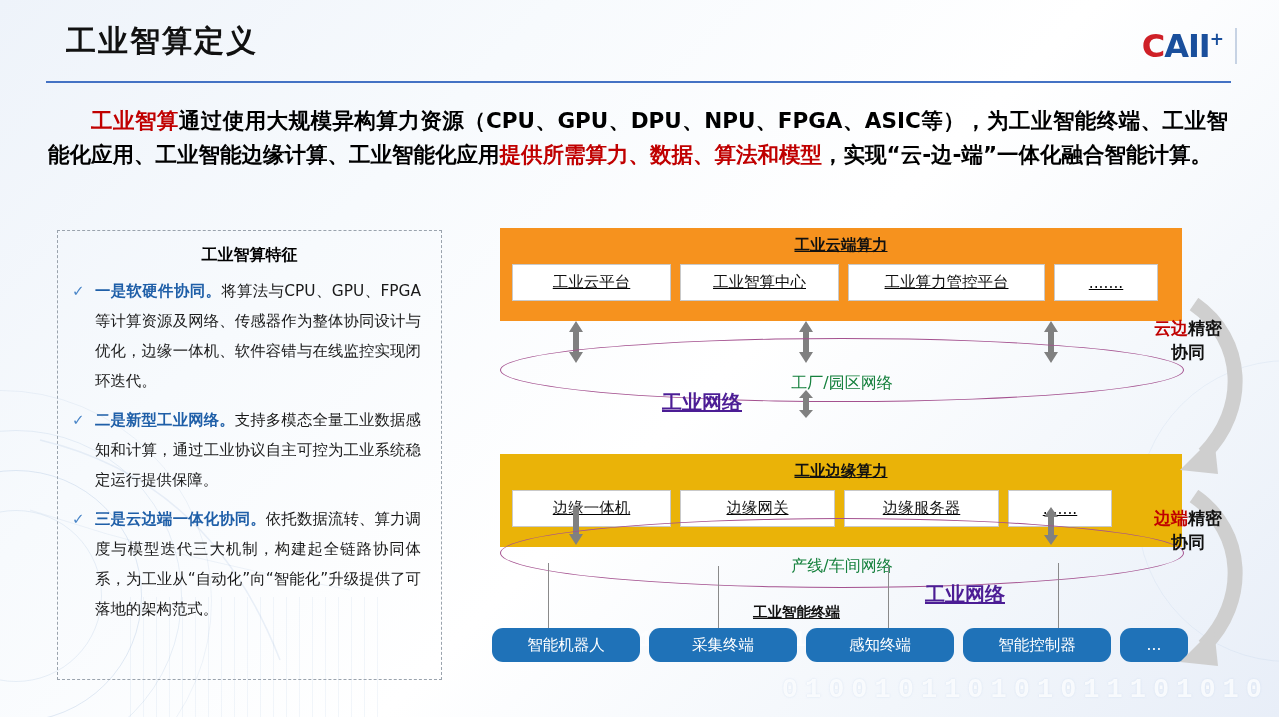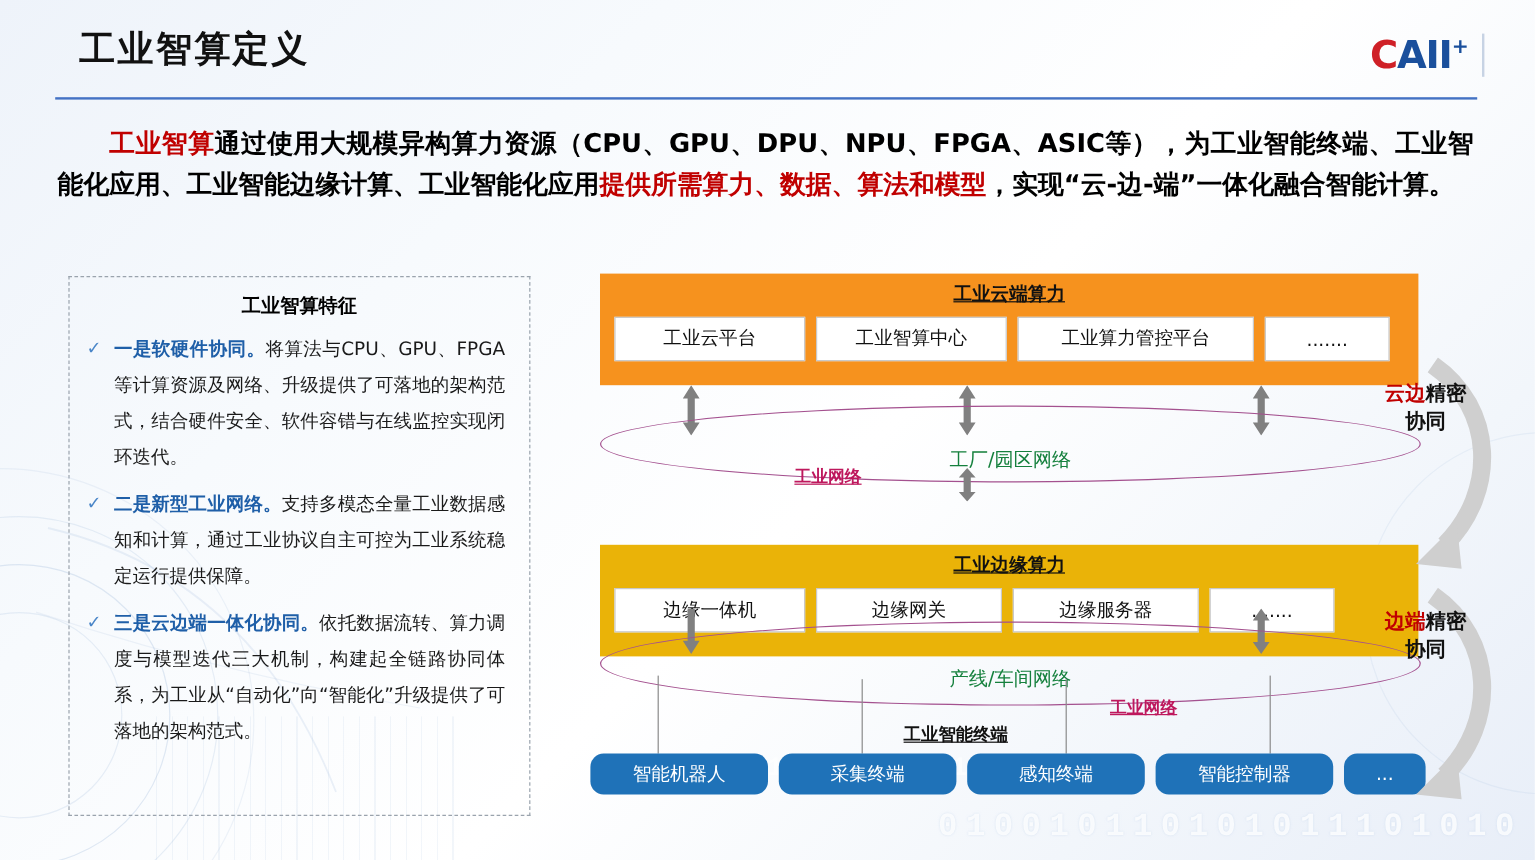--- a/index.html
+++ b/index.html
@@ -95,42 +95,42 @@
 
   
   .diagram{position:absolute;left:470px;top:218px;width:790px;height:475px;}
 
   .layer{position:absolute;box-sizing:border-box;}
   .layer-title{
     text-align:center;font-size:15.5px;font-weight:bold;color:#111;
     padding-top:7px;text-decoration:underline;
     font-family:"DejaVu Sans","Liberation Sans",sans-serif;
   }
-  .layer-boxes{display:flex;gap:9px;padding:8px 12px 12px 12px;}
+  .layer-boxes{display:flex;gap:9px;padding:8px 12px 12px 12px;text-decoration:underline;}
   .node{
     background:#fff;border:1px solid #c9c9c9;box-sizing:border-box;height:37px;
     display:flex;align-items:center;justify-content:center;
     font-size:15.5px;color:#111;
     font-family:"DejaVu Sans","Liberation Sans",sans-serif;
   }
 
   .cloud-layer{left:30px;top:10px;width:682px;height:93px;background:#f6921e;}
   .edge-layer{left:30px;top:196px;width:682px;height:93px;background:#eab308;margin-top:40px;}
 
   
   .ellipse{
     position:absolute;border:1.6px solid #a4518f;border-radius:50%;
     display:flex;align-items:center;justify-content:center;
   }
   .ellipse span{font-size:16px;color:#15803d;font-family:"DejaVu Sans","Liberation Sans",sans-serif;margin-top:27px;}
   .ellipse-cloud{left:30px;top:120px;width:682px;height:62px;}
   .ellipse-line{left:30px;top:300px;width:682px;height:68px;}
 
   .net-label{
-    position:absolute;font-size:14px;font-weight:bold;color:#be185d;
+    position:absolute;font-size:20px;font-weight:bold;color:#4c1d95;
     text-decoration:underline;font-family:"DejaVu Sans","Liberation Sans",sans-serif;
   }
   .net-label-1{left:192px;top:171px;}
   .net-label-2{left:455px;top:363px;}
   .terminal-label{
     position:absolute;left:283px;top:385px;font-size:14.5px;font-weight:bold;color:#111;
     text-decoration:underline;font-family:"DejaVu Sans","Liberation Sans",sans-serif;
   }
 
   
@@ -195,21 +195,21 @@
 
 <div class="lead">
   <span class="hl">工业智算</span><span>通过使用大规模异构算力资源（CPU、GPU、DPU、NPU、FPGA、ASIC等），为工业智能终端、工业智能化应用、工业智能边缘计算、工业智能化应用</span><span class="hl">提供所需算力、数据、算法和模型</span><span>，实现“云-边-端”一体化融合智能计算。</span>
 </div>
 
 <div class="feature-panel">
   <div class="feature-title">工业智算特征</div>
   <ul class="feature-list">
     <li class="feature-item">
       <span class="check-icon">✓</span>
-      <span class="feature-text"><span class="k">一是软硬件协同。</span><span>将算法与CPU、GPU、FPGA等计算资源及网络、升级提供了可落地的架构范式，结合硬件安全、软件容错与在线监控实现闭环迭代。</span></span>
+      <span class="feature-text"><span class="k">一是软硬件协同。</span><span>将算法与CPU、GPU、FPGA等计算资源及网络、传感器作为整体协同设计与优化，边缘一体机、软件容错与在线监控实现闭环迭代。</span></span>
     </li>
     <li class="feature-item">
       <span class="check-icon">✓</span>
       <span class="feature-text"><span class="k">二是新型工业网络。</span><span>支持多模态全量工业数据感知和计算，通过工业协议自主可控为工业系统稳定运行提供保障。</span></span>
     </li>
     <li class="feature-item">
       <span class="check-icon">✓</span>
       <span class="feature-text"><span class="k">三是云边端一体化协同。</span><span>依托数据流转、算力调度与模型迭代三大机制，构建起全链路协同体系，为工业从“自动化”向“智能化”升级提供了可落地的架构范式。</span></span>
     </li>
   </ul>

